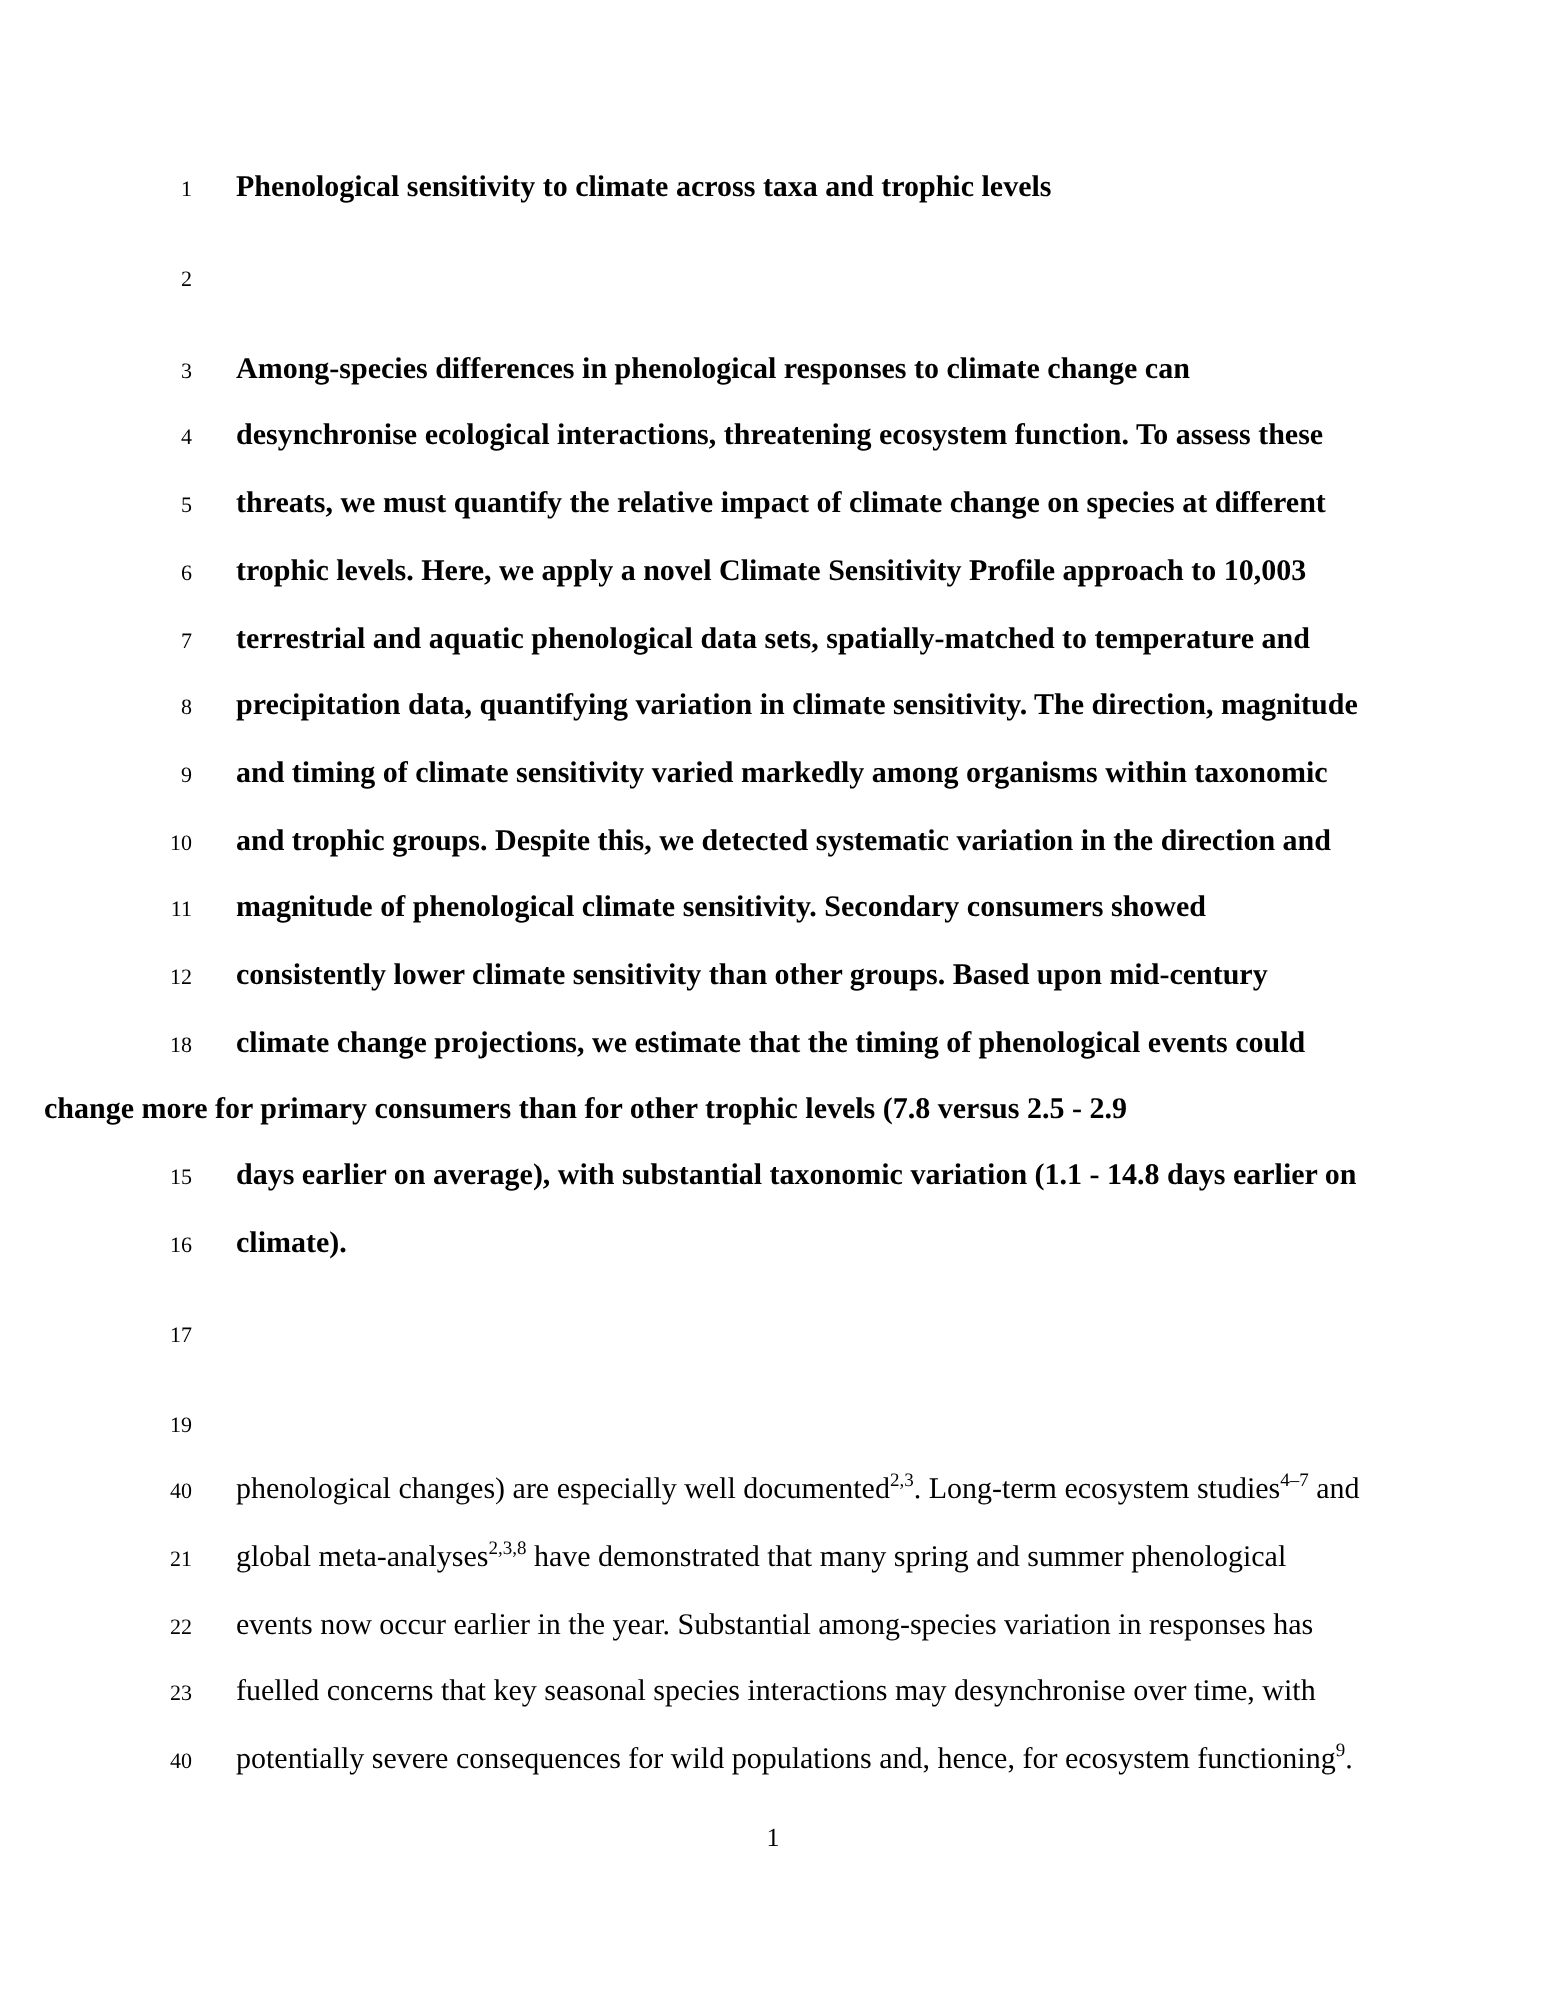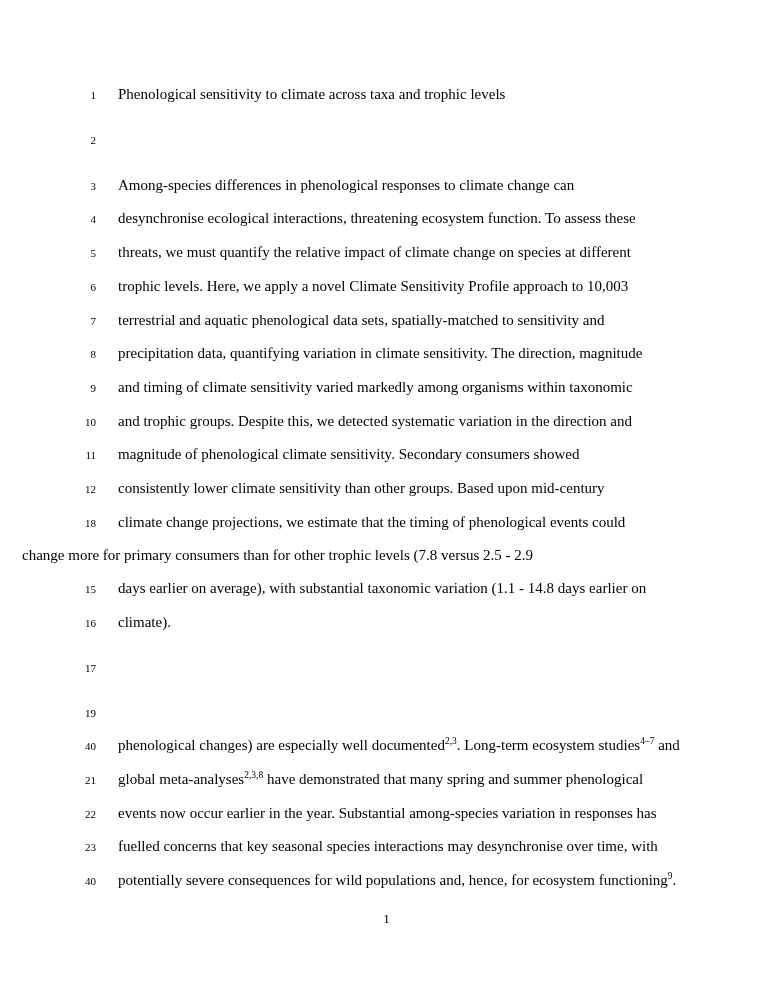--- a/index.html
+++ b/index.html
@@ -29,21 +29,21 @@
   .line .num {
     flex: 0 0 96px;
     text-align: right;
     font-size: 11px;
     color: #000000;
   }
   .line .txt {
     margin-left: 22px;
   }
   .line.bold .txt {
-    font-weight: normal;
+    font-weight: bold;
   }
   .line.empty {
     line-height: 45px;
     height: 45px;
     margin: 6px 0;
   }
   .txt sup {
     font-size: 9.5px;
     line-height: 0;
     vertical-align: super;
@@ -79,21 +79,21 @@
       <div class="line bold">
         <span class="num">5</span>
         <span class="txt">threats, we must quantify the relative impact of climate change on species at different</span>
       </div>
       <div class="line bold">
         <span class="num">6</span>
         <span class="txt">trophic levels. Here, we apply a novel Climate Sensitivity Profile approach to 10,003</span>
       </div>
       <div class="line bold">
         <span class="num">7</span>
-        <span class="txt">terrestrial and aquatic phenological data sets, spatially-matched to sensitivity and</span>
+        <span class="txt">terrestrial and aquatic phenological data sets, spatially-matched to temperature and</span>
       </div>
       <div class="line bold">
         <span class="num">8</span>
         <span class="txt">precipitation data, quantifying variation in climate sensitivity. The direction, magnitude</span>
       </div>
       <div class="line bold">
         <span class="num">9</span>
         <span class="txt">and timing of climate sensitivity varied markedly among organisms within taxonomic</span>
       </div>
       <div class="line bold">

